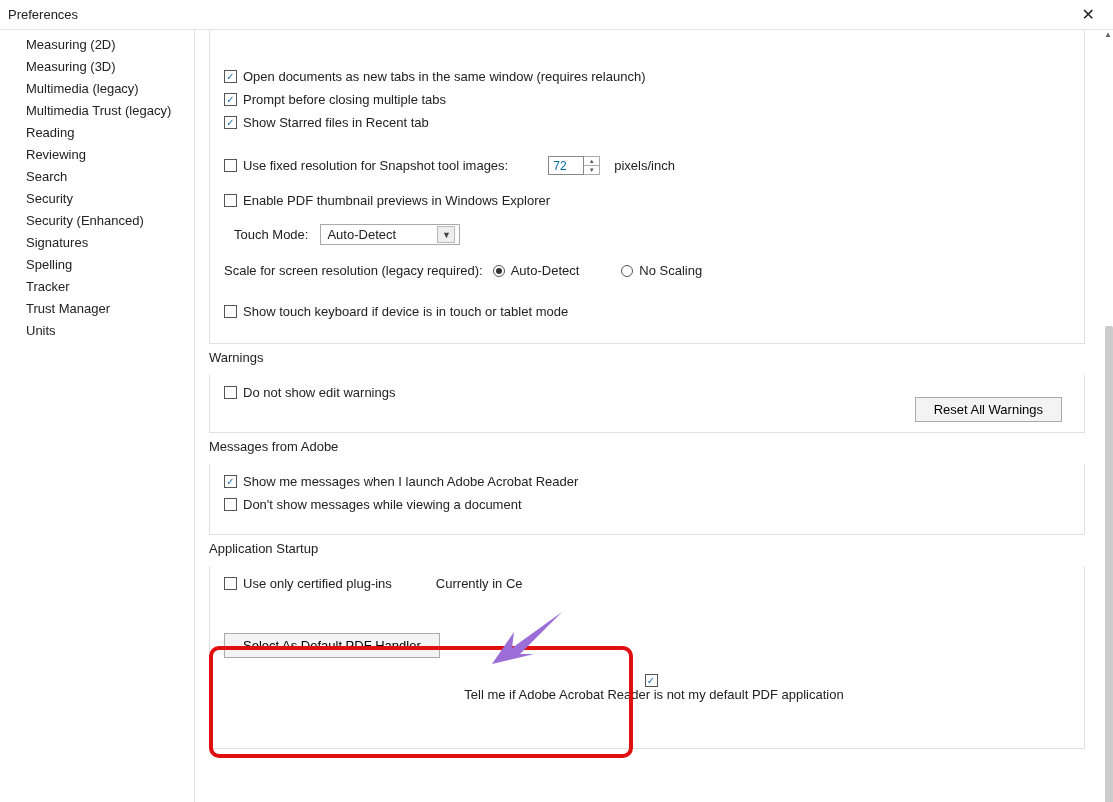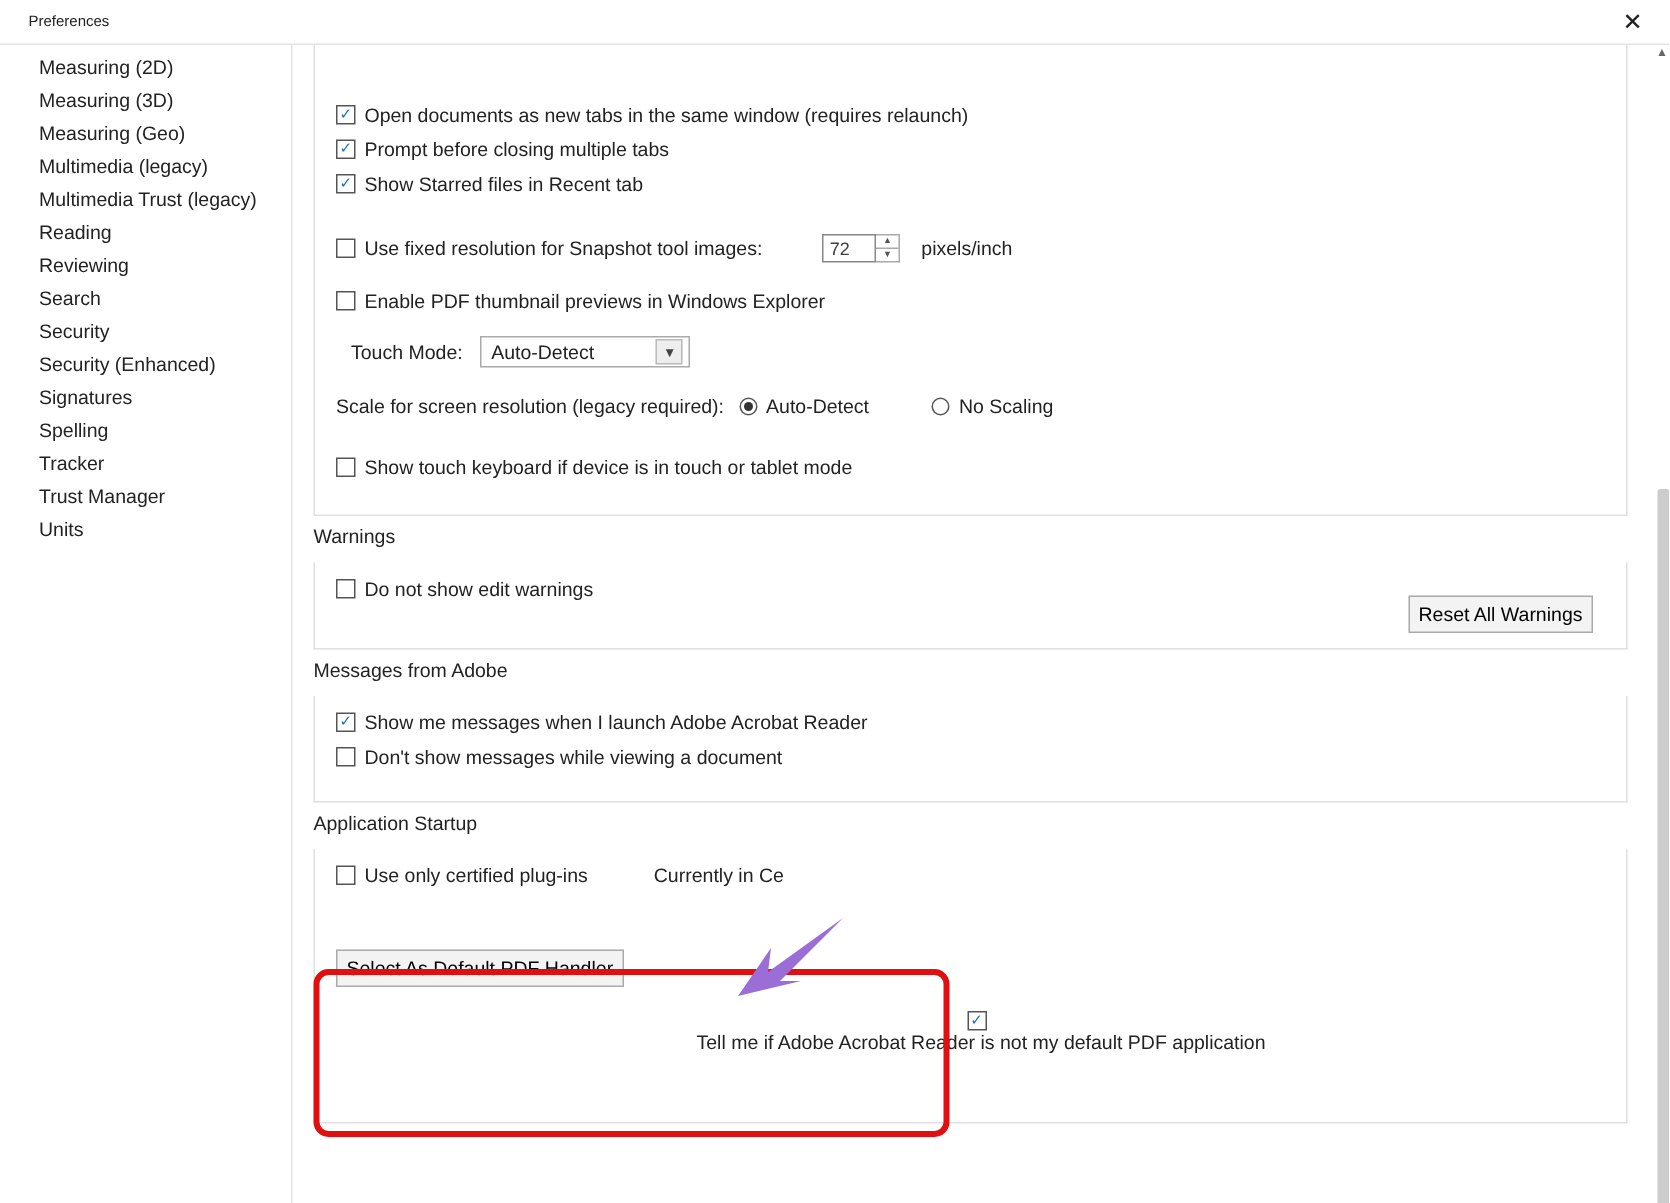--- a/index.html
+++ b/index.html
@@ -1,44 +1,44 @@
 <!DOCTYPE html>
 <html><head>
 <meta charset="utf-8">
 <style>
   * { box-sizing: border-box; }
   html, body { margin: 0; padding: 0; font-family: "Segoe UI", Tahoma, sans-serif; font-size: 13px; color: #222; background: #fff; }
   .window { width: 1113px; height: 802px; position: relative; overflow: hidden; background: #fff; }
   .titlebar { display: flex; align-items: center; justify-content: space-between; height: 30px; padding: 0 12px 0 8px; border-bottom: 1px solid #e4e4e4; }
-  .titlebar .title { font-size: 10px; margin-left: 11px; }
+  .titlebar .title { font-size: 13px; }
   .titlebar .close { font-size: 16px; cursor: pointer; padding: 2px 6px; }
   .body { display: flex; height: calc(100% - 30px); }
   .sidebar { width: 195px; border-right: 1px solid #e4e4e4; padding: 4px 0 0 26px; overflow: hidden; }
   .sidebar .cat { font-size: 13px; padding: 2px 0; cursor: pointer; line-height: 18px; }
   .content { flex: 1; position: relative; overflow: hidden; padding-right: 12px; }
   .panel { position: absolute; top: -30px; left: 14px; right: 28px; }
   .group { border: 1px solid #e0e0e0; border-top: none; margin-bottom: 0; position: relative; }
   .group-label { position: relative; top: -8px; font-size: 13px; margin: 0 0 2px 0; }
   .row { display: flex; align-items: center; margin: 8px 0 8px 14px; }
   .row.gap-lg { margin-top: 26px; }
   .chk { width: 13px; height: 13px; border: 1px solid #555; margin-right: 6px; display: inline-flex; align-items: center; justify-content: center; font-size: 10px; line-height: 10px; color: #1a6fb0; background: #fff; cursor: pointer; }
   .chk.checked::after { content: "✓"; }
   .lbl { font-size: 13px; }
-  .numbox { width: 36px; height: 19px; border: 1px solid #888; font-size: 12px; color: #404040; padding-left: 4px; display: inline-flex; align-items: center; margin-left: 40px; background: #fff; }
+  .numbox { width: 36px; height: 19px; border: 1px solid #888; font-size: 12px; color: #0369a1; padding-left: 4px; display: inline-flex; align-items: center; margin-left: 40px; background: #fff; }
   .spinner { width: 16px; height: 19px; border: 1px solid #aaa; border-left: none; display: inline-flex; flex-direction: column; }
   .spinner div { flex: 1; border-bottom: 1px solid #aaa; font-size: 6px; text-align: center; line-height: 8px; color: #555; cursor: pointer; }
   .spinner div:last-child { border-bottom: none; }
   .unit { margin-left: 14px; }
   .sel { width: 140px; height: 21px; border: 1px solid #aaa; display: inline-flex; align-items: center; padding: 0 4px 0 6px; margin-left: 12px; background: #fff; cursor: pointer; }
   .sel .arrow { margin-left: auto; width: 18px; height: 17px; border: 1px solid #bbb; background: #eee; display: flex; align-items: center; justify-content: center; font-size: 9px; color: #444; }
   .radio { width: 12px; height: 12px; border: 1px solid #555; border-radius: 50%; margin-right: 6px; display: inline-flex; align-items: center; justify-content: center; cursor: pointer; }
   .radio.selected::after { content: ""; width: 6px; height: 6px; border-radius: 50%; background: #333; }
   .radio-set { display: inline-flex; align-items: center; margin-left: 10px; }
   .radio-set .opt { display: inline-flex; align-items: center; margin-right: 42px; }
-  .btn { border: 1px solid #aaa; background: #f3f3f3; padding: 4px 6px; font-size: 13px; cursor: pointer; }
+  .btn { border: 1px solid #aaa; background: #f3f3f3; padding: 4px 18px; font-size: 13px; cursor: pointer; }
   .btn.reset { position: absolute; right: 22px; top: 22px; }
   .first-group { padding: 60px 0 16px 0; border: 1px solid #e0e0e0; }
   .section { margin-top: 14px; }
   .group-body { padding: 2px 0 14px 0; }
   .highlight { position: absolute; border: 4px solid #e01010; border-radius: 10px; pointer-events: none; }
   .arrow-annot { position: absolute; pointer-events: none; }
   .scroll-thumb { position: absolute; right: 0; width: 8px; top: 296px; height: 500px; background: #ccc; border-radius: 2px; }
   .scroll-btn { position: absolute; right: 0; width: 10px; height: 14px; font-size: 8px; text-align: center; color: #666; }
 </style>
 </head>
@@ -49,21 +49,20 @@
   <div class="titlebar">
     <span class="title">Preferences</span>
     <span class="close">✕</span>
   </div>
 
   <div class="body">
 
     <div class="sidebar">
       <div class="cat">Measuring (2D)</div>
       <div class="cat">Measuring (3D)</div>
-      <div class="cat">Measuring (Geo)</div>
       <div class="cat">Multimedia (legacy)</div>
       <div class="cat">Multimedia Trust (legacy)</div>
       <div class="cat">Reading</div>
       <div class="cat">Reviewing</div>
       <div class="cat">Search</div>
       <div class="cat">Security</div>
       <div class="cat">Security (Enhanced)</div>
       <div class="cat">Signatures</div>
       <div class="cat">Spelling</div>
       <div class="cat">Tracker</div>

